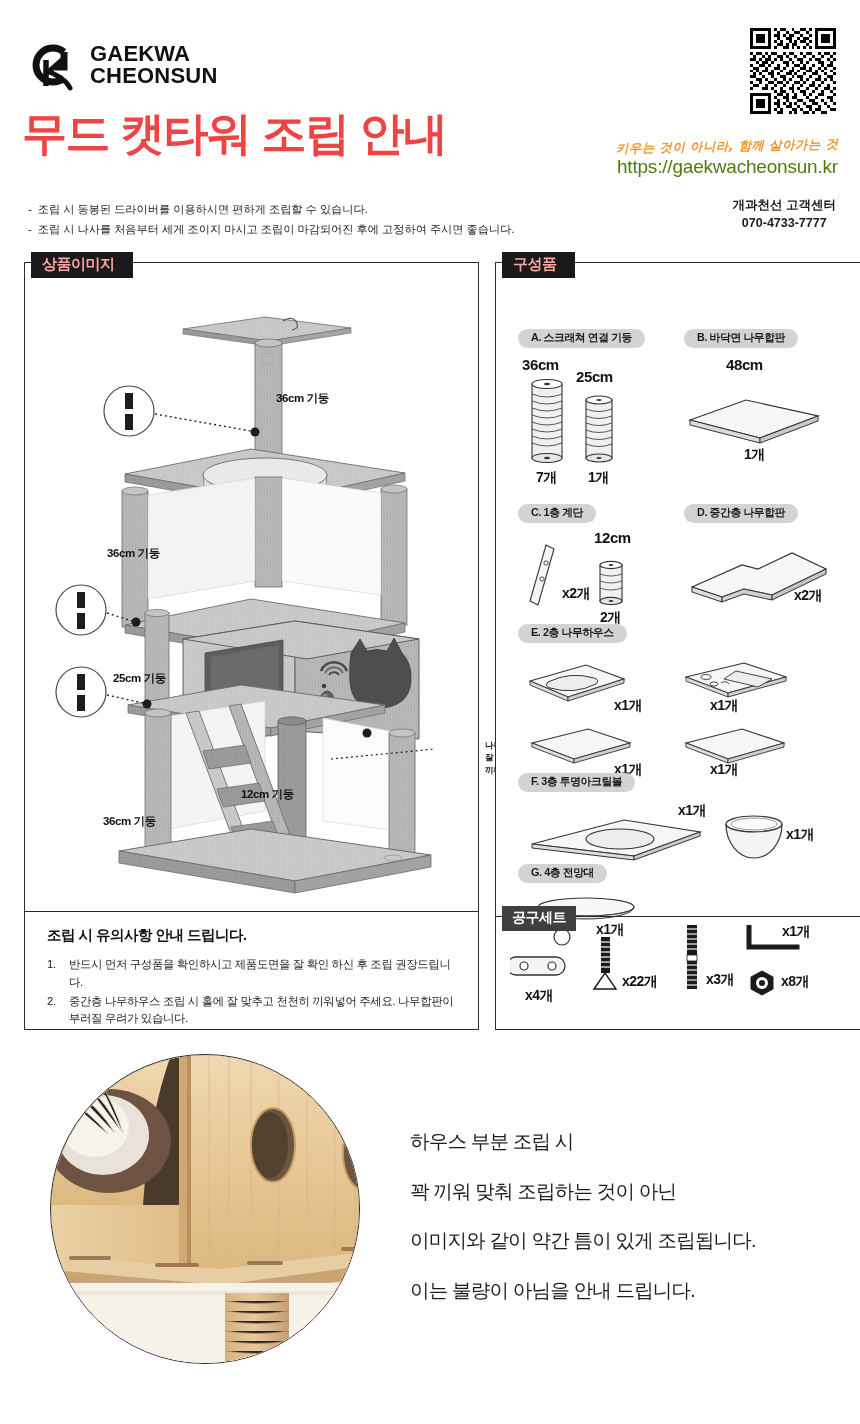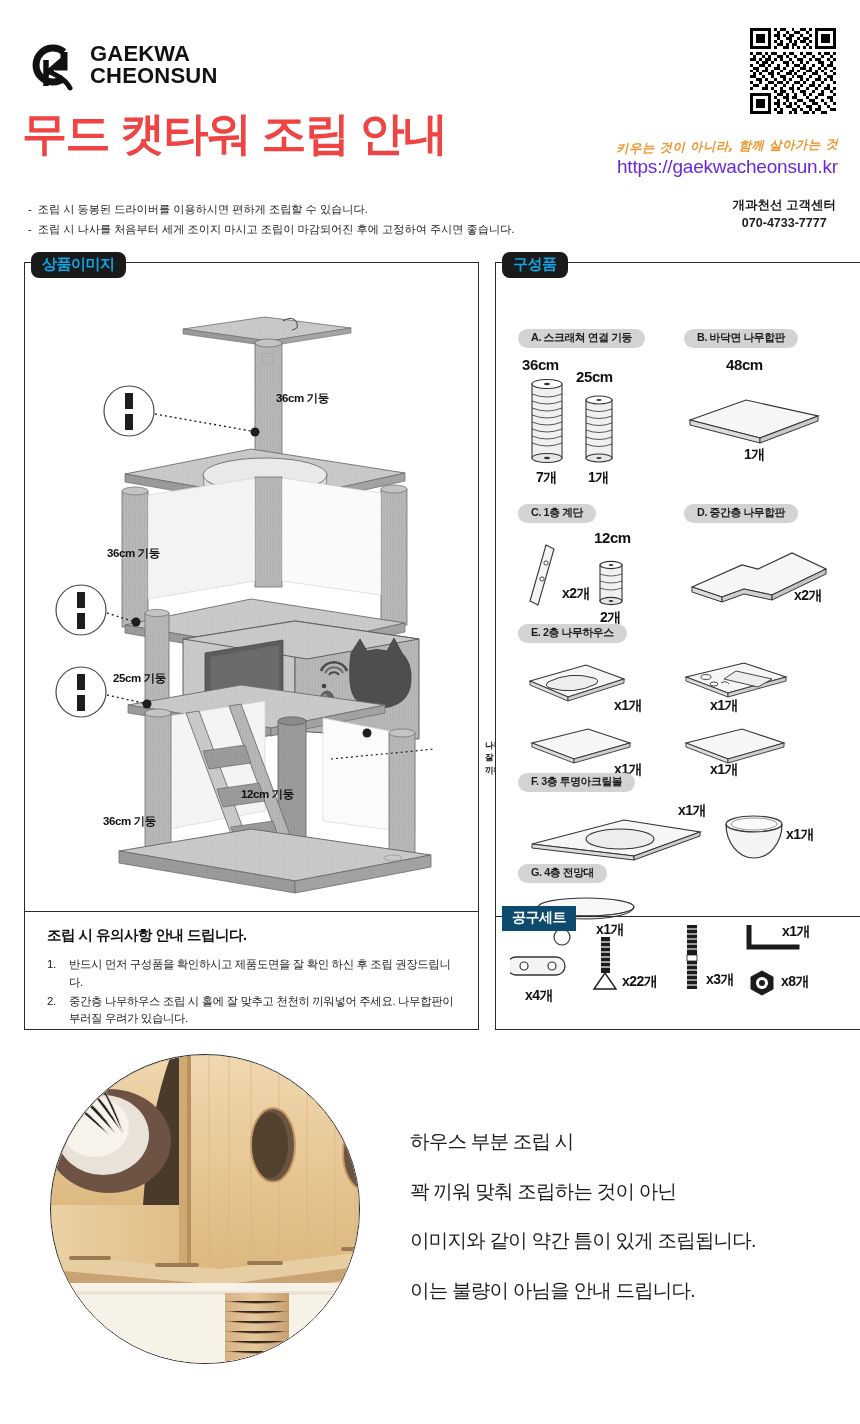--- a/index.html
+++ b/index.html
@@ -39,40 +39,39 @@
 
   .tagline {
     position: absolute; right: 22px; top: 136px;
     font-size: 12.5px; color: #F0952E; font-weight: 700;
     font-style: italic; font-family: "DejaVu Sans", sans-serif;
     white-space: nowrap; letter-spacing: 0.4px;
     transform: rotate(-1.2deg); transform-origin: right center;
   }
   .site-url {
     position: absolute; right: 22px; top: 156px;
-    font-size: 19px; color: #6d28d9; white-space: nowrap; letter-spacing: -0.2px;
+    font-size: 19px; color: #4d7c0f; white-space: nowrap; letter-spacing: -0.2px;
   }
   .cs-block {
     position: absolute; right: 24px; top: 196px;
     text-align: center; font-size: 12.5px; font-weight: 700; line-height: 1.45; color: #1b1b1b;
     white-space: nowrap;
   }
 
   
   .panel { position: absolute; border: 1.4px solid #2b2b2b; background: #fff; }
   .panel-left  { left: 24px;  top: 262px; width: 455px; height: 768px; }
   .panel-right { left: 495px; top: 262px; width: 402px; height: 768px; }
 
   .panel-tab {
     position: absolute; top: -11px; left: 6px;
-    background: #1a1a1a; color: #0ea5e9;
+    background: #1a1a1a; color: #fca5a5;
     font-size: 15px; font-weight: 800; letter-spacing: -0.5px;
-    padding: 3px 11px 4px 11px;
+    padding: 3px 18px 4px 11px;
     white-space: nowrap;
-    border-radius: 8px;
   }
 
   
   .product-area { position: absolute; left: 8px; top: 18px; width: 437px; height: 630px; }
   .product-area svg { display: block; }
 
   .notice-box {
     position: absolute; left: 0; bottom: 0; width: 100%;
     border-top: 1.2px solid #2b2b2b;
     padding: 14px 16px 12px 22px;
@@ -93,21 +92,21 @@
   }
   .qty { font-size: 14px; font-weight: 800; letter-spacing: -0.5px; color: #111; white-space: nowrap; }
   .dim { font-size: 15px; font-weight: 700; letter-spacing: -0.4px; color: #111; white-space: nowrap; }
 
   .tools-box {
     position: absolute; left: 0; bottom: 0; width: 100%; height: 113px;
     border-top: 1.2px solid #2b2b2b;
   }
   .tools-tab {
     position: absolute; top: -11px; left: 6px;
-    background: #0c4a6e; color: #fff;
+    background: #404040; color: #fff;
     font-size: 14px; font-weight: 800; letter-spacing: -0.5px;
     padding: 3px 10px 4px 10px; white-space: nowrap;
   }
   .tool-item { position: absolute; }
 
   
   .bottom { position: absolute; left: 0; top: 1040px; width: 860px; height: 384px; }
   .photo-circle {
     position: absolute; left: 50px; top: 14px;
     width: 310px; height: 310px; border-radius: 50%;

